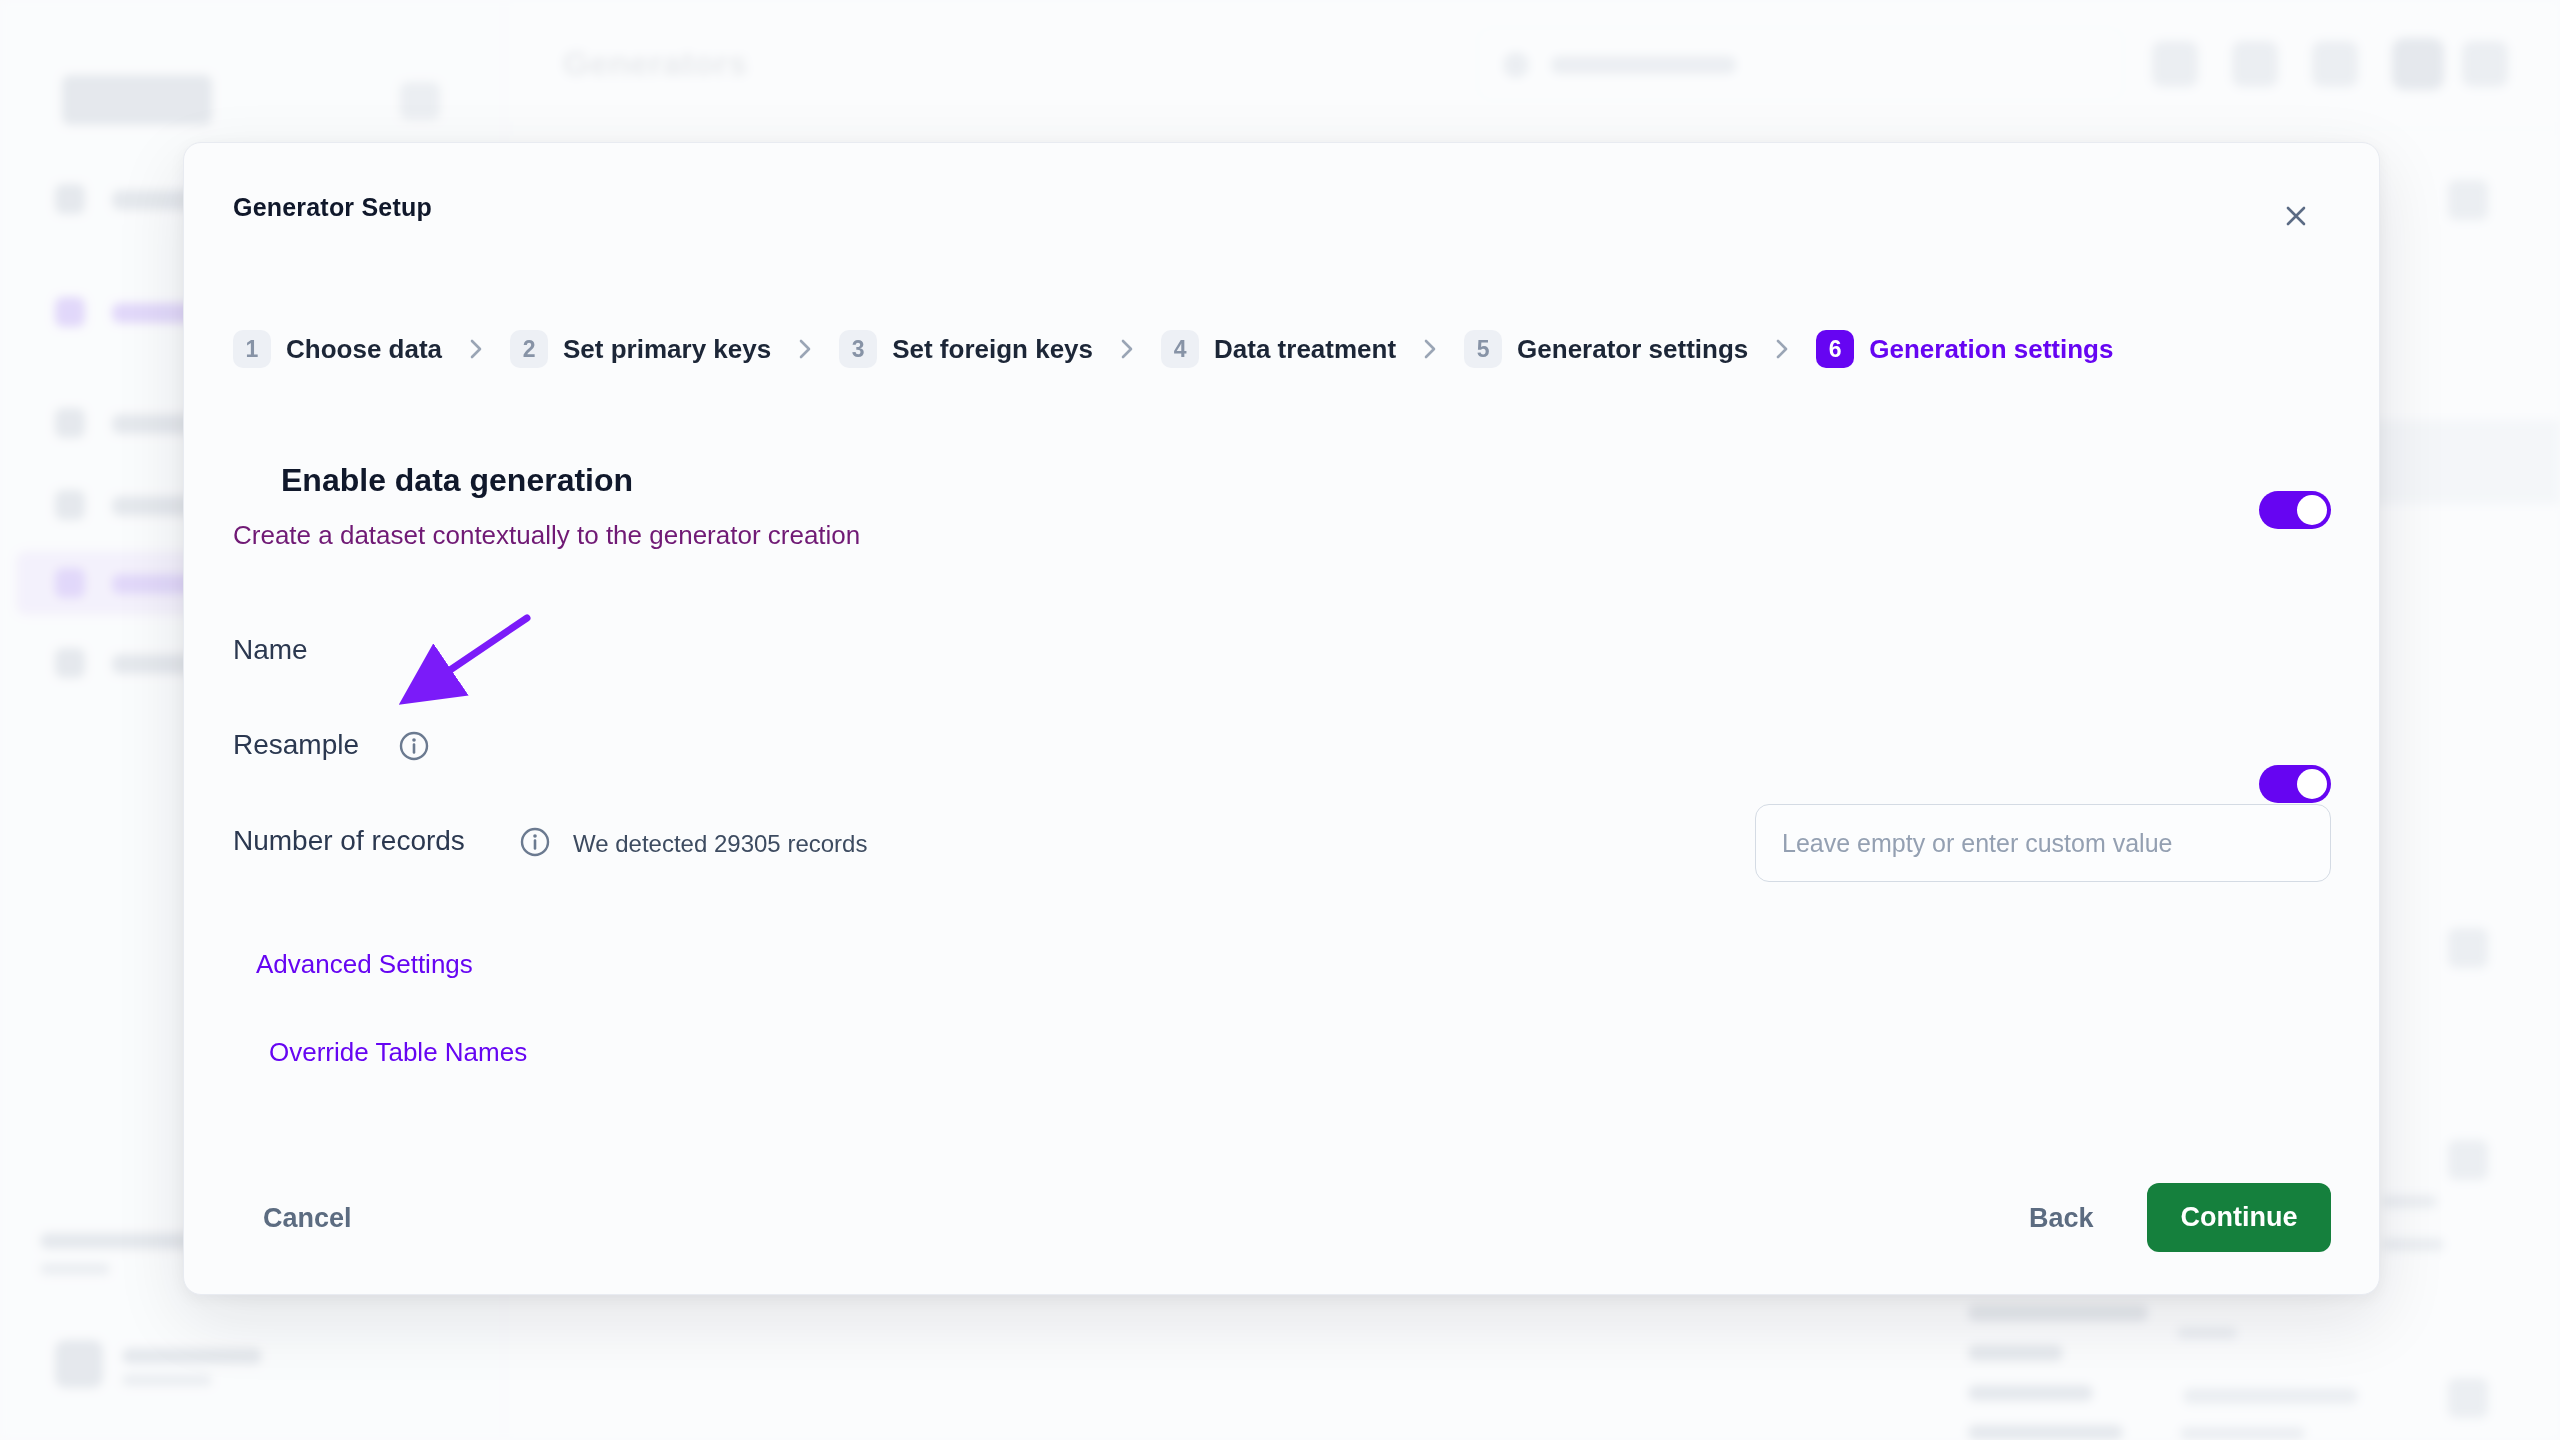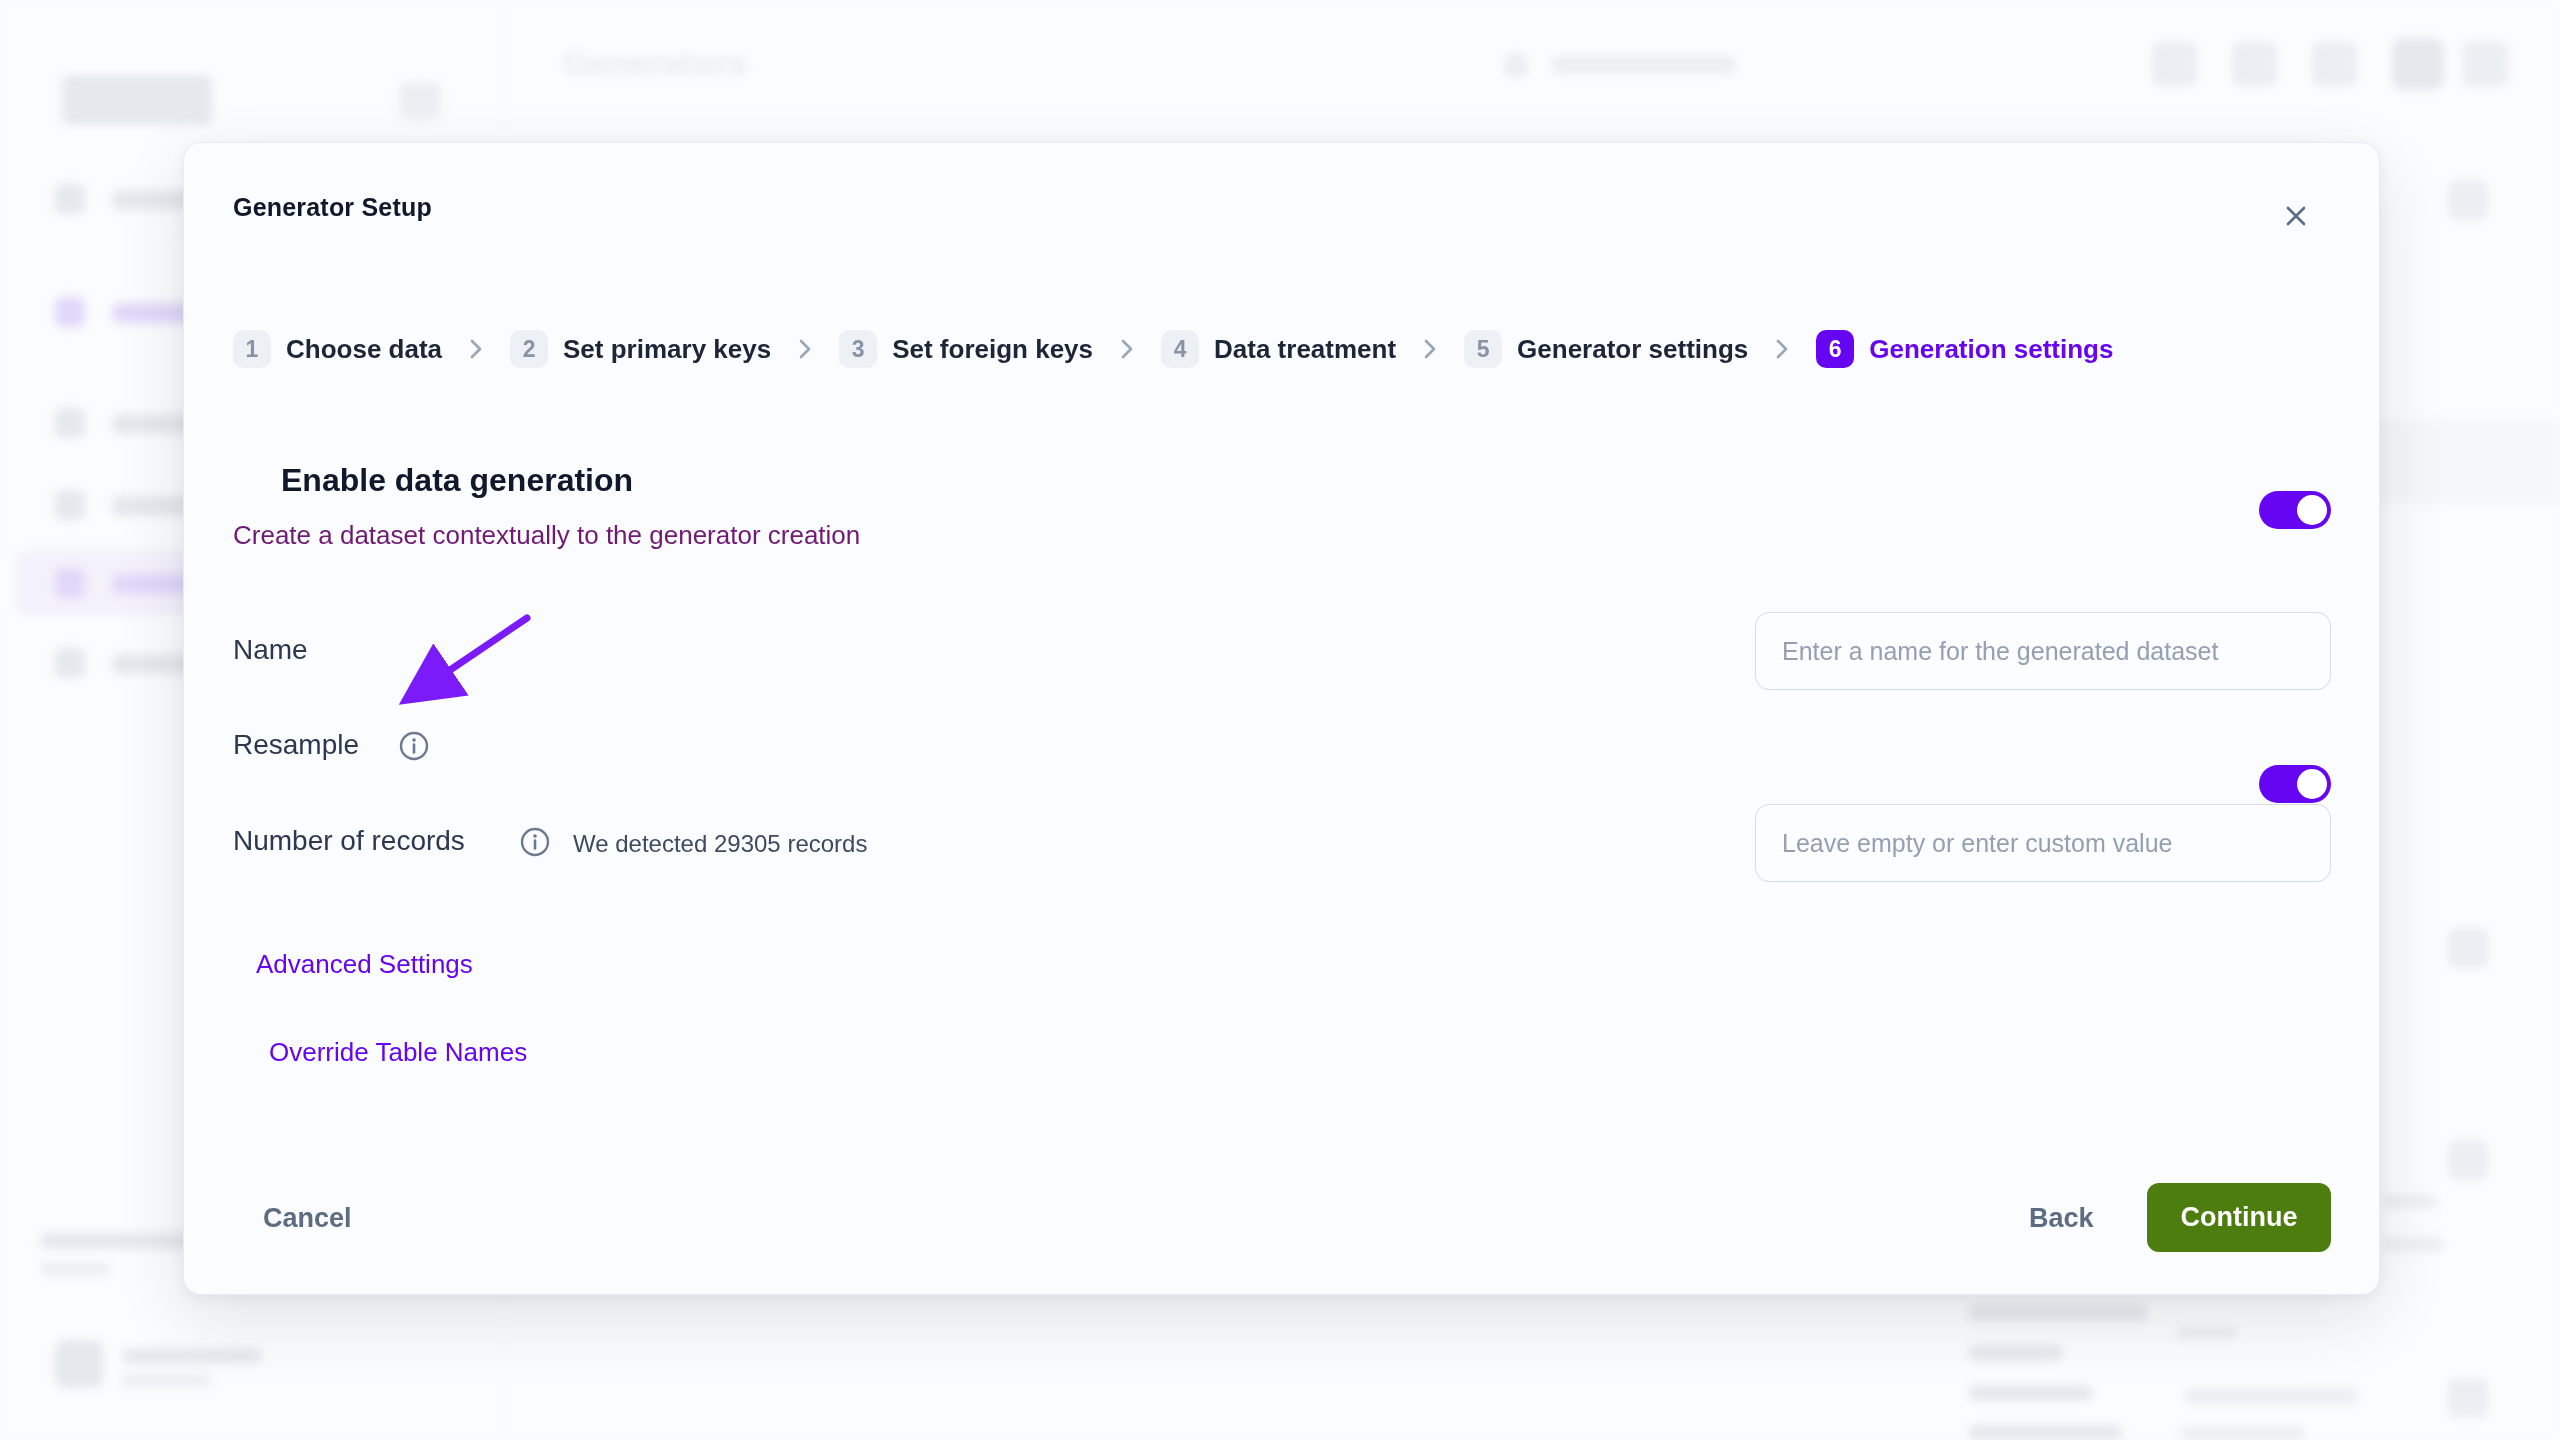--- a/index.html
+++ b/index.html
@@ -73,21 +73,21 @@
 
   .link { position:absolute; font-size:26px; font-weight:400; color:#6605f2; cursor:pointer; }
   #advanced-link { left:72px; top:806px; }
   #override-link { left:85px; top:894px; }
 
   .footer-text-btn { position:absolute; font-size:27px; font-weight:600; color:#5c6c81; background:none; border:none;
                      cursor:pointer; font-family:"Liberation Sans",sans-serif; }
   #cancel-btn { left:79px; top:1060px; }
   #back-btn { left:1845px; top:1060px; }
   #continue-btn { left:1963px; top:1040px; width:184px; height:69px; border:none; border-radius:12px;
-                  background:#4d7c0f; color:#ffffff; font-size:27px; font-weight:600; cursor:pointer;
+                  background:#15803d; color:#ffffff; font-size:27px; font-weight:600; cursor:pointer;
                   font-family:"Liberation Sans",sans-serif; }
 
   #arrow-annotation { left:200px; top:440px; pointer-events:none; }
 </style>
 </head>
 <body>
 
 <div id="bg-layer">
   <div class="abs bg-sidebar"></div>
   <div class="abs bg-topbar"></div>
@@ -207,21 +207,20 @@
     </div>
   </div>
 
   <div class="abs section-heading">Enable data generation</div>
   <div class="abs section-sub">Create a dataset contextually to the generator creation</div>
   <div class="abs toggle" id="toggle-enable">
       <div class="knob"></div>
     </div>
 
   <div class="abs row-label" id="name-label">Name</div>
-  <input class="text-input" id="name-input" type="text" placeholder="Enter a name for the generated dataset" style="">
 
   <svg class="abs" id="arrow-annotation" width="180" height="140" viewBox="0 0 180 140">
     <defs>
       <marker id="ah" markerWidth="9" markerHeight="9" refX="5" refY="4.5" orient="auto">
         <path d="M0,0 L9,4.5 L0,9 Z" fill="#7b1bf9"></path>
       </marker>
     </defs>
     <line x1="143" y1="35" x2="38" y2="106" stroke="#7b1bf9" stroke-width="7" stroke-linecap="round" marker-end="url(#ah)"></line>
   </svg>
 

